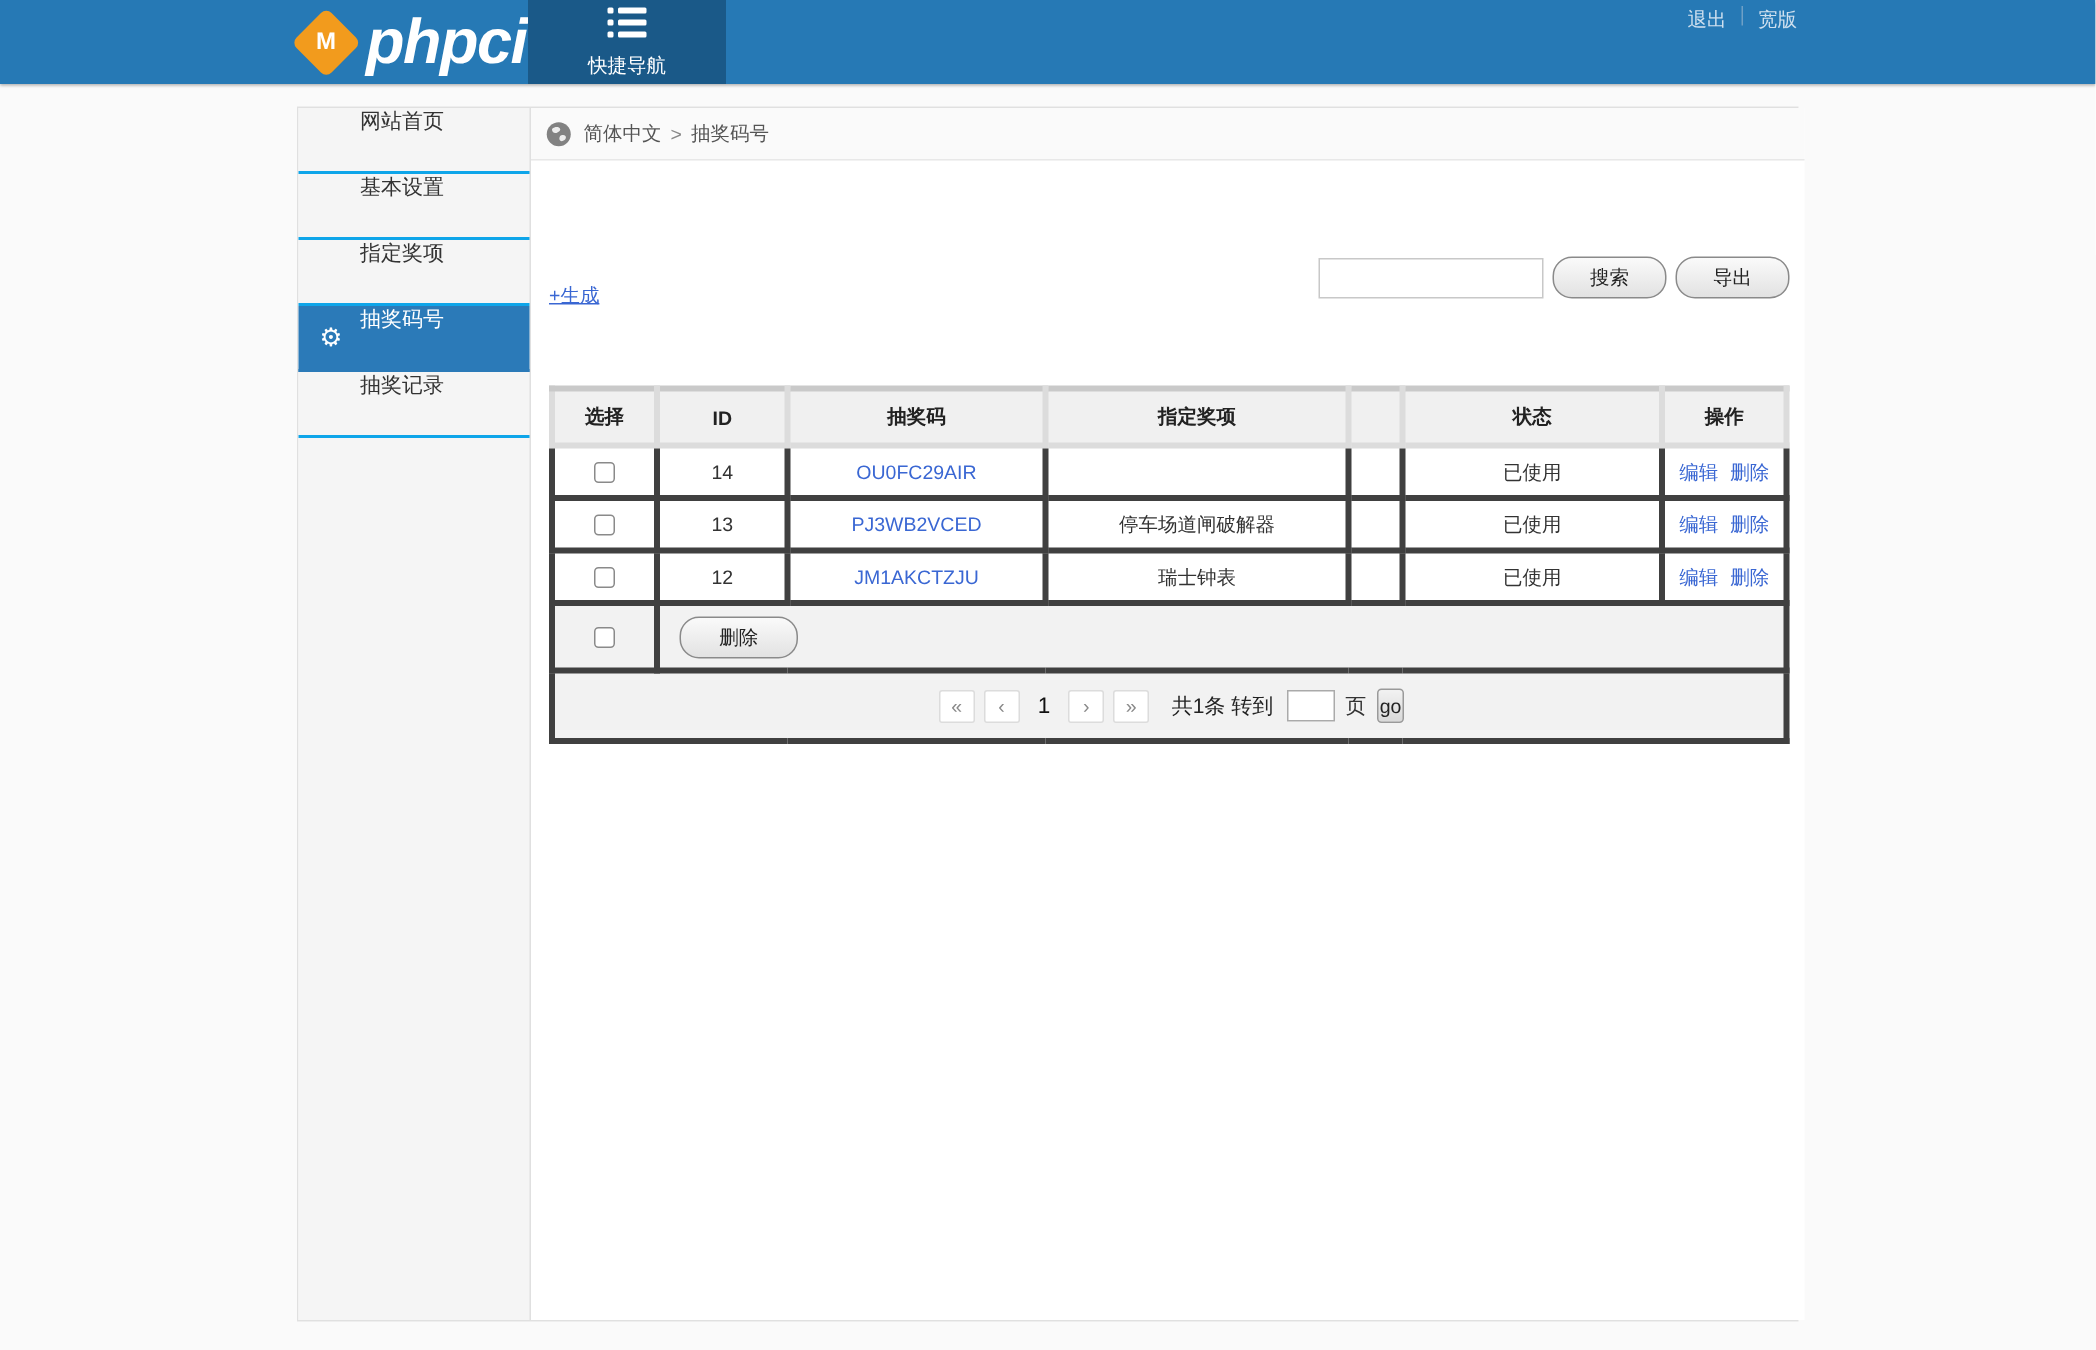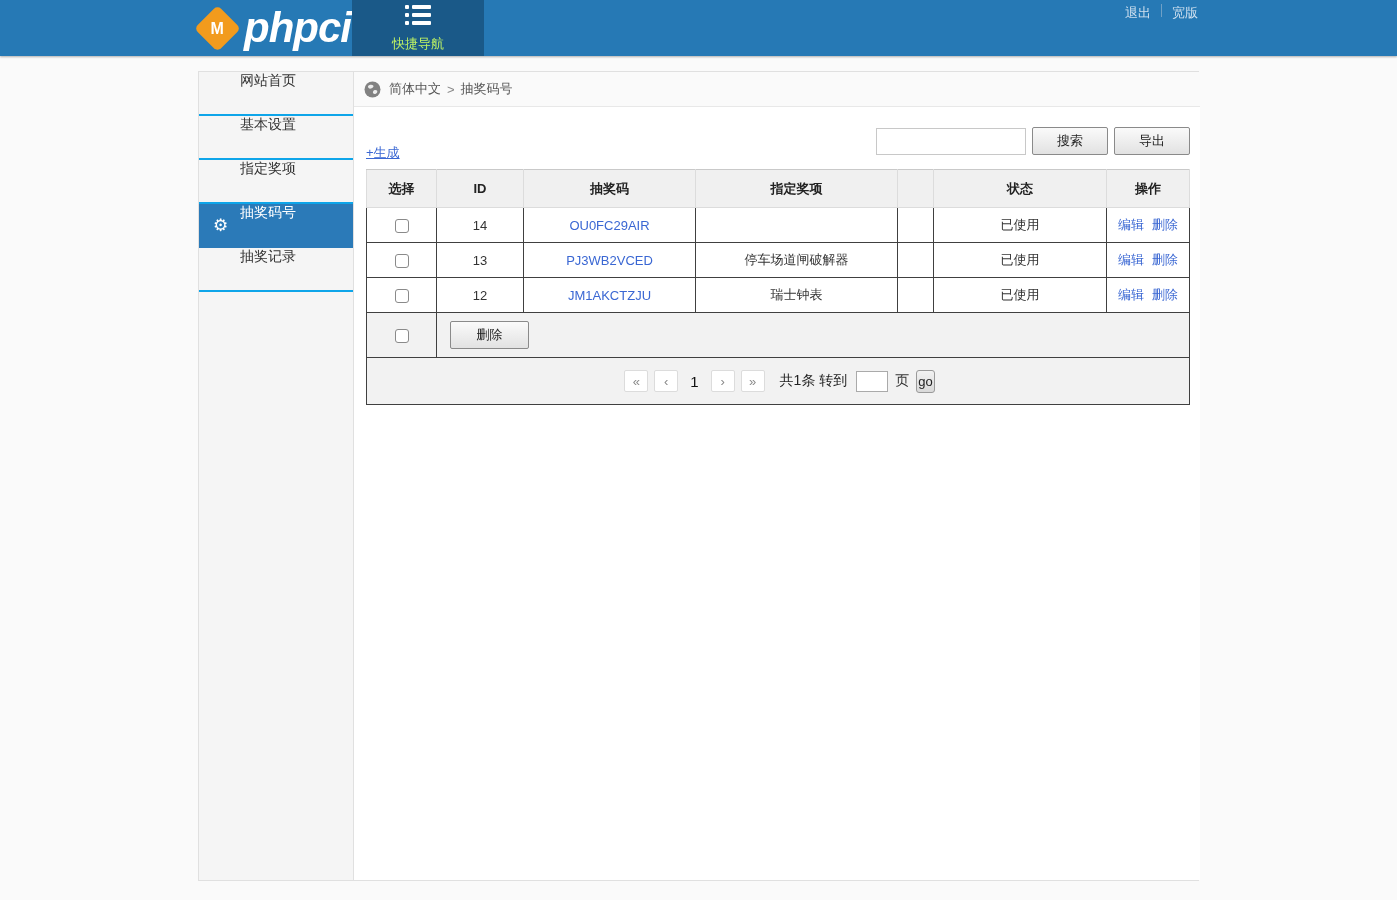--- a/index.html
+++ b/index.html
@@ -20,21 +20,21 @@
   .diamond {
     width:33px; height:33px; background:#f29b1d; border-radius:5px;
     transform:rotate(45deg); display:flex; align-items:center; justify-content:center;
     margin:0 10px 0 4px; flex:none;
   }
   .diamond i {
     transform:rotate(-45deg); font-style:normal; color:#fff; font-weight:bold; font-size:16px;
   }
   .logo-text { color:#fff; font-size:42px; font-weight:bold; font-style:italic; letter-spacing:-1px; }
   .quicknav {
-    width:132px; background:#1a5988; color:#bef264; cursor:pointer;
+    width:132px; background:#1a5988; color:#ffffff; cursor:pointer;
     display:flex; flex-direction:column; align-items:center; justify-content:center; gap:5px;
   }
   .quicknav .txt { font-size:13px; }
   .top-links {
     position:absolute; top:4px; right:199px; display:flex; align-items:flex-start;
     color:#cfe0ef; font-size:13px;
   }
   .top-links a { color:#cfe0ef; }
   .top-links .sep { width:1px; height:13px; background:#6fa0c6; margin:0 10px; }
 
@@ -51,49 +51,49 @@
     font-size:14px; color:#333; border-bottom:2px solid #0ea5e9; cursor:pointer;
     position:relative;
   }
   .side-item.active { background:#2b7ab8; color:#fff; border-bottom-color:#2b7ab8; }
   .side-item .gear {
     position:absolute; left:14px; top:50%; transform:translateY(-50%);
     font-size:17px; color:#fff; line-height:1;
   }
 
   
-  .main { flex:1; display:flex; flex-direction:column; background:#fff; }
+  .main { flex:1; display:flex; flex-direction:column; background:#fff;gap:44px; }
   .breadcrumb-bar {
     height:35px; background:#fafafa; border-bottom:1px solid #e8e8e8;
     display:flex; align-items:center; padding-left:10px; color:#555; font-size:13px;
   }
   .breadcrumb-bar svg { margin-right:8px; }
   .crumb-sep { margin:0 6px; color:#888; }
 
   .toolbar {
     display:flex; align-items:center; justify-content:space-between;
     padding:13px 10px 7px 12px;
   }
   .gen-link { color:#3a67d3; text-decoration:underline; font-size:13px;margin-top:24px; }
   .search-group { display:flex; align-items:center; }
   .search-input {
     width:150px; height:27px; border:1px solid #c8c8c8; background:#fff; padding:0 6px; font-size:13px;
   }
   .btn {
     height:28px; min-width:76px; margin-left:6px; padding:0 14px;
-    border:1px solid #8a8a8a; border-radius:2px;
+    border:1px solid #8a8a8a; border-radius:13px;
     background:linear-gradient(#fafafa,#e2e2e2);
     font-size:13px; color:#222; cursor:pointer;
     font-family:"Liberation Sans","DejaVu Sans",sans-serif;
   }
 
   
   .table-wrap { padding:0 10px 12px 12px; }
   table { border-collapse:collapse; table-layout:fixed; width:823px; }
-  th, td { border:1px solid #404040; text-align:center; font-size:13px; }
+  th, td { border:4px solid #404040; text-align:center; font-size:13px; }
   thead th {
     background:#f0f0f0; height:38px; font-weight:bold; color:#222;
     border-color:#dcdcdc; border-top-color:#c9c9c9;
   }
   tbody td { height:35px; background:#fff; color:#333; }
   td a, .lnk { color:#3a67d3; }
   .actions a { margin:0 4px; }
   input[type="checkbox"] {
     appearance:none; -webkit-appearance:none; width:14px; height:14px;
     border:1px solid #8a8a8a; border-radius:3px; background:#fff; cursor:pointer;

